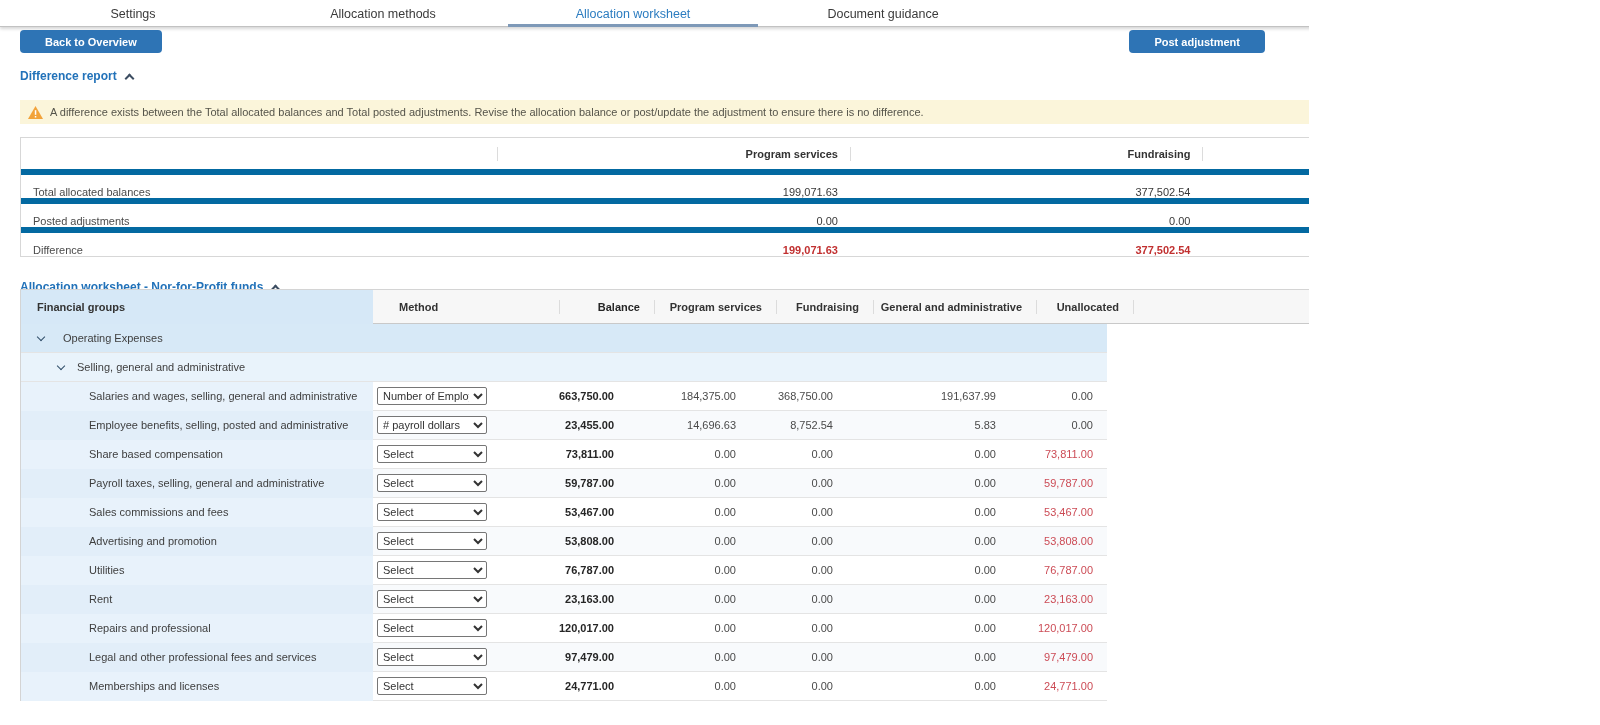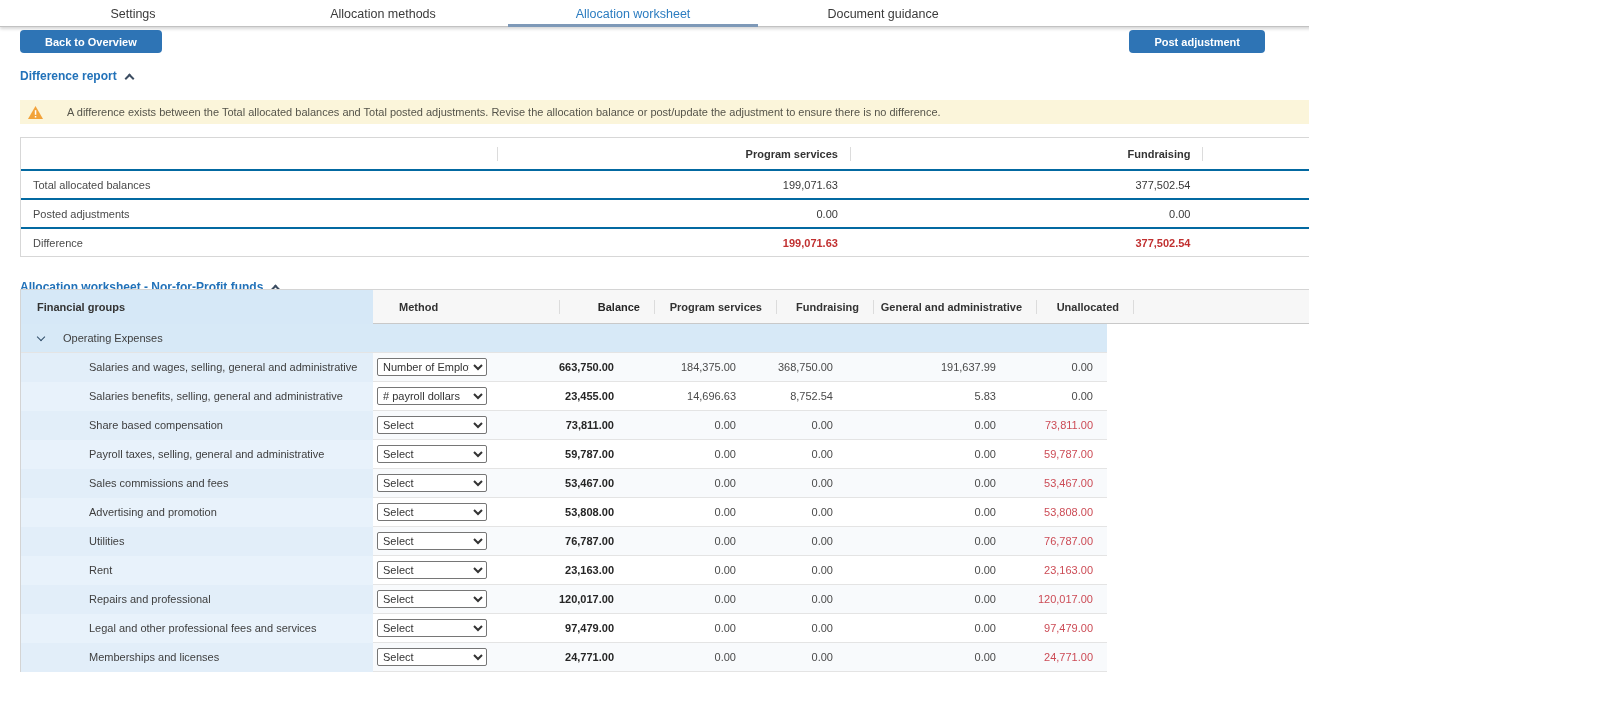--- a/index.html
+++ b/index.html
@@ -26,28 +26,28 @@
   
   .section-link { position:absolute; left:20px; display:flex; align-items:center; gap:9px;
                   color:var(--link); font-size:12px; font-weight:bold; cursor:pointer; }
   .section-link.diff { top:69px; }
   .section-link.ws { top:280px; }
   .caret-up { width:7px; height:7px; border-left:2px solid #3c4d61; border-top:2px solid #3c4d61;
               transform:rotate(45deg); display:inline-block; margin-top:4px; }
 
   
   .warning { position:absolute; left:20px; top:100px; width:1561px; height:24px; background:var(--warn-bg);
-             display:flex; align-items:center; padding-left:8px; gap:24px; }
+             display:flex; align-items:center; padding-left:8px; gap:7px; }
   .warning-text { font-size:11px; color:#55544a; }
 
   
   .diff-table { position:absolute; left:20px; top:137px; width:1536px; border:1px solid #d7d7d7; background:#fff; }
   .dt-row { display:flex; height:29px; align-items:center; }
   .dt-row.dt-header { height:31px; }
-  .dt-row + .dt-row { border-top:2px solid #0369a1; }
+  .dt-row + .dt-row { border-top:6px solid #0369a1;align-items:flex-end; }
   .dt-label { width:477px; padding-left:12px; font-size:11px; color:#4a4a4a; }
   .dt-val { width:353px; text-align:right; padding-right:12px; font-size:11px; color:#383838; }
   .dt-header .dt-label, .dt-header .dt-val { font-weight:bold; color:#333; }
   .dt-val.red { color:var(--red-diff); font-weight:bold; }
   .htick { position:relative; }
   .htick::before { content:''; position:absolute; left:0; top:50%; transform:translateY(-50%);
                    height:14px; width:1px; background:#dcdcdc; }
 
   
   .ws-table { position:absolute; left:20px; top:289px; width:1573px; border:1px solid #d4d4d4; border-bottom:none;
@@ -161,33 +161,37 @@
         <div class="ws-h num c-f htick">Fundraising</div>
         <div class="ws-h num c-ga htick">General and administrative</div>
         <div class="ws-h num c-un htick">Unallocated</div>
         <div class="ws-h htick" style="width: 12px;"></div>
       </div>
     <div class="ws-body">
       <div class="ws-row group0" style="padding-left: 17px;">
           <span class="chev"></span>
           <span class="grp-label" style="margin-left: 19px;">Operating Expenses</span>
         </div>
+        <div class="ws-row group1" style="padding-left: 37px;">
+          <span class="chev"></span>
+          <span class="grp-label" style="margin-left: 13px;">Selling, general and administrative</span>
+        </div>
         <div class="ws-row leaf">
           <div class="cell c-fin">Salaries and wages, selling, general and administrative</div>
           <div class="cell c-method">
             <select class="method-select"><option>Number of Employees</option></select>
           </div>
           <div class="cell c-num c-bal">663,750.00</div>
           <div class="cell c-num c-ps">184,375.00</div>
           <div class="cell c-num c-f">368,750.00</div>
           <div class="cell c-num c-ga">191,637.99</div>
           <div class="cell c-num c-un">0.00</div>
         </div>
         <div class="ws-row leaf">
-          <div class="cell c-fin">Salaries benefits, selling, general and administrative</div>
+          <div class="cell c-fin">Employee benefits, selling, posted and administrative</div>
           <div class="cell c-method">
             <select class="method-select"><option># payroll dollars</option></select>
           </div>
           <div class="cell c-num c-bal">23,455.00</div>
           <div class="cell c-num c-ps">14,696.63</div>
           <div class="cell c-num c-f">8,752.54</div>
           <div class="cell c-num c-ga">5.83</div>
           <div class="cell c-num c-un">0.00</div>
         </div>
         <div class="ws-row leaf">

